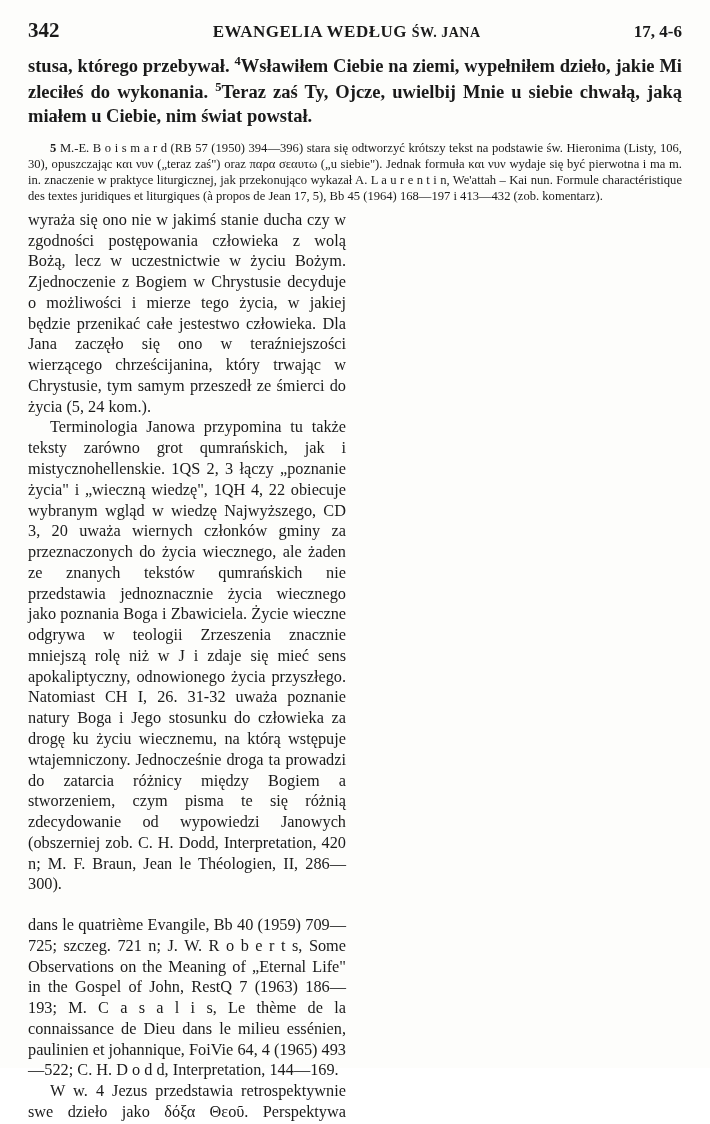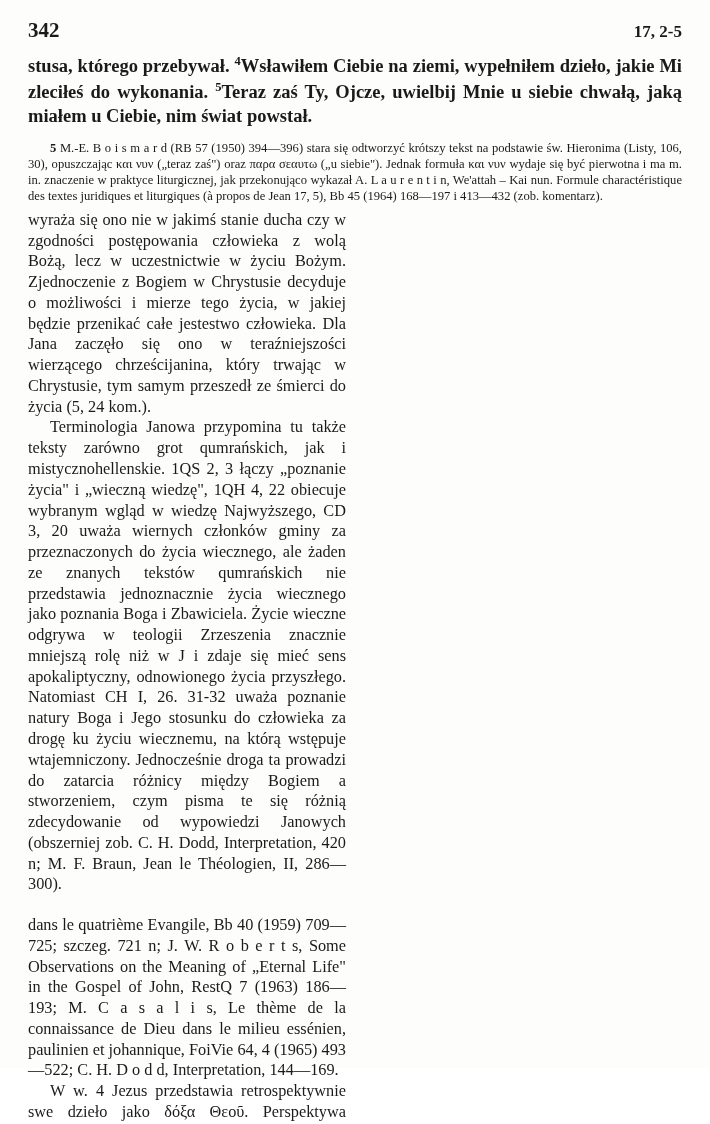--- a/index.html
+++ b/index.html
@@ -100,21 +100,25 @@
     text-indent: 0;
   }
 </style>
 </head>
 <body>
 
 <div class="page">
 
   <div class="runhead">
     <span class="pageno">342</span>
-    <span class="ref">17, 2-5</span>
+    <span class="title">
+      <span>EWANGELIA WEDŁUG</span>
+      <span class="sw">ŚW. JANA</span>
+    </span>
+    <span class="ref">17, 4-6</span>
   </div>
 
   <div class="scripture">
     <span>stusa, którego przebywał.</span>
     <span class="vnum">4</span><span>Wsławiłem Ciebie na ziemi, wypełniłem dzieło, jakie Mi zleciłeś do wykonania.</span>
     <span class="vnum">5</span><span>Teraz zaś Ty, Ojcze, uwielbij Mnie u siebie chwałą, jaką miałem u Ciebie, nim świat powstał.</span>
   </div>
 
   <div class="apparatus">
     <span class="lead" style="display:inline; padding-left:22px;">

